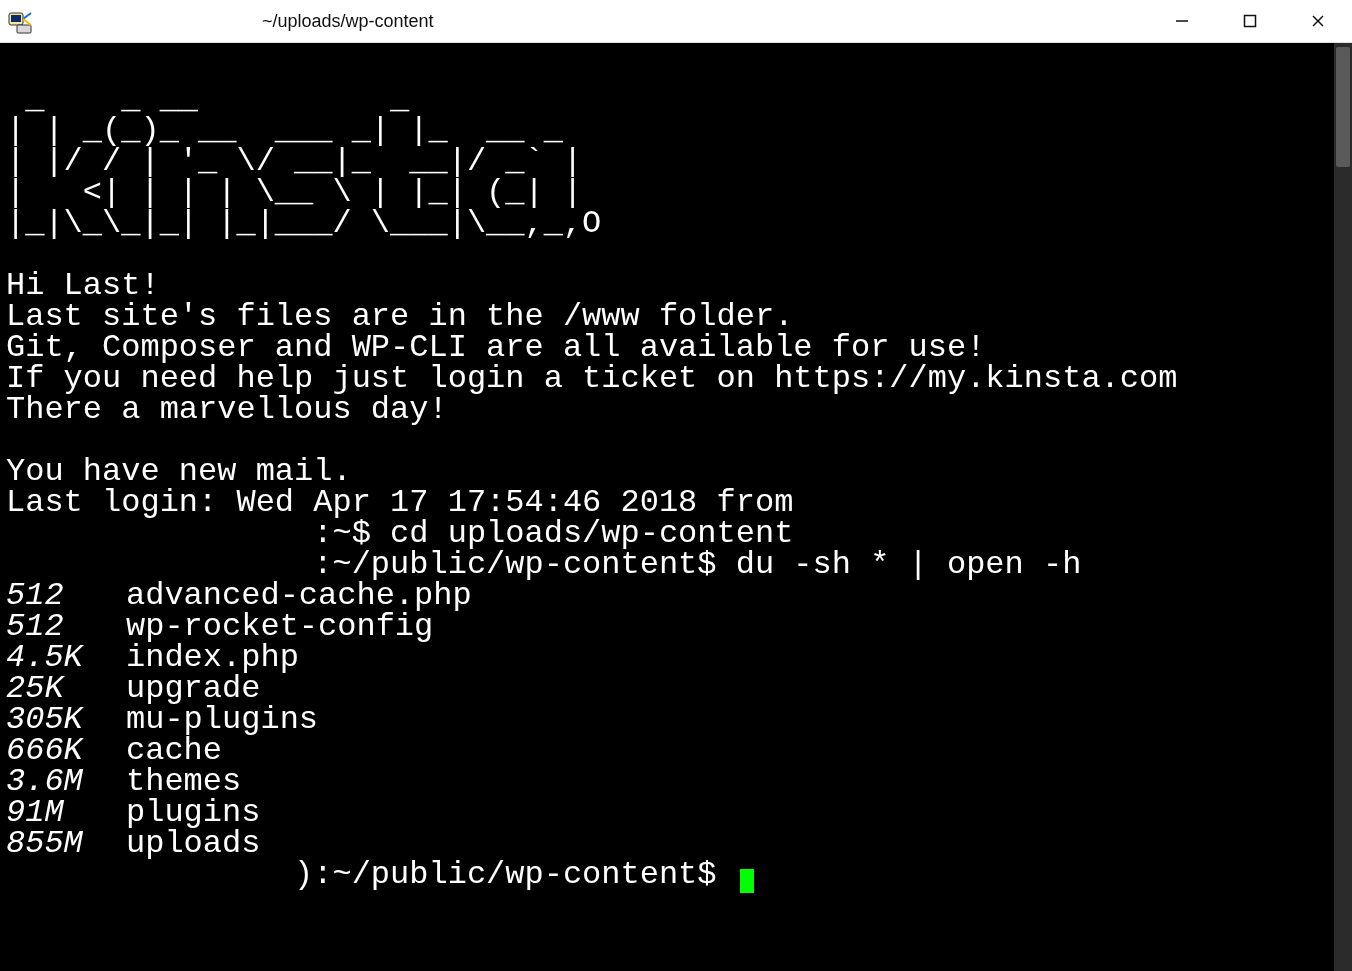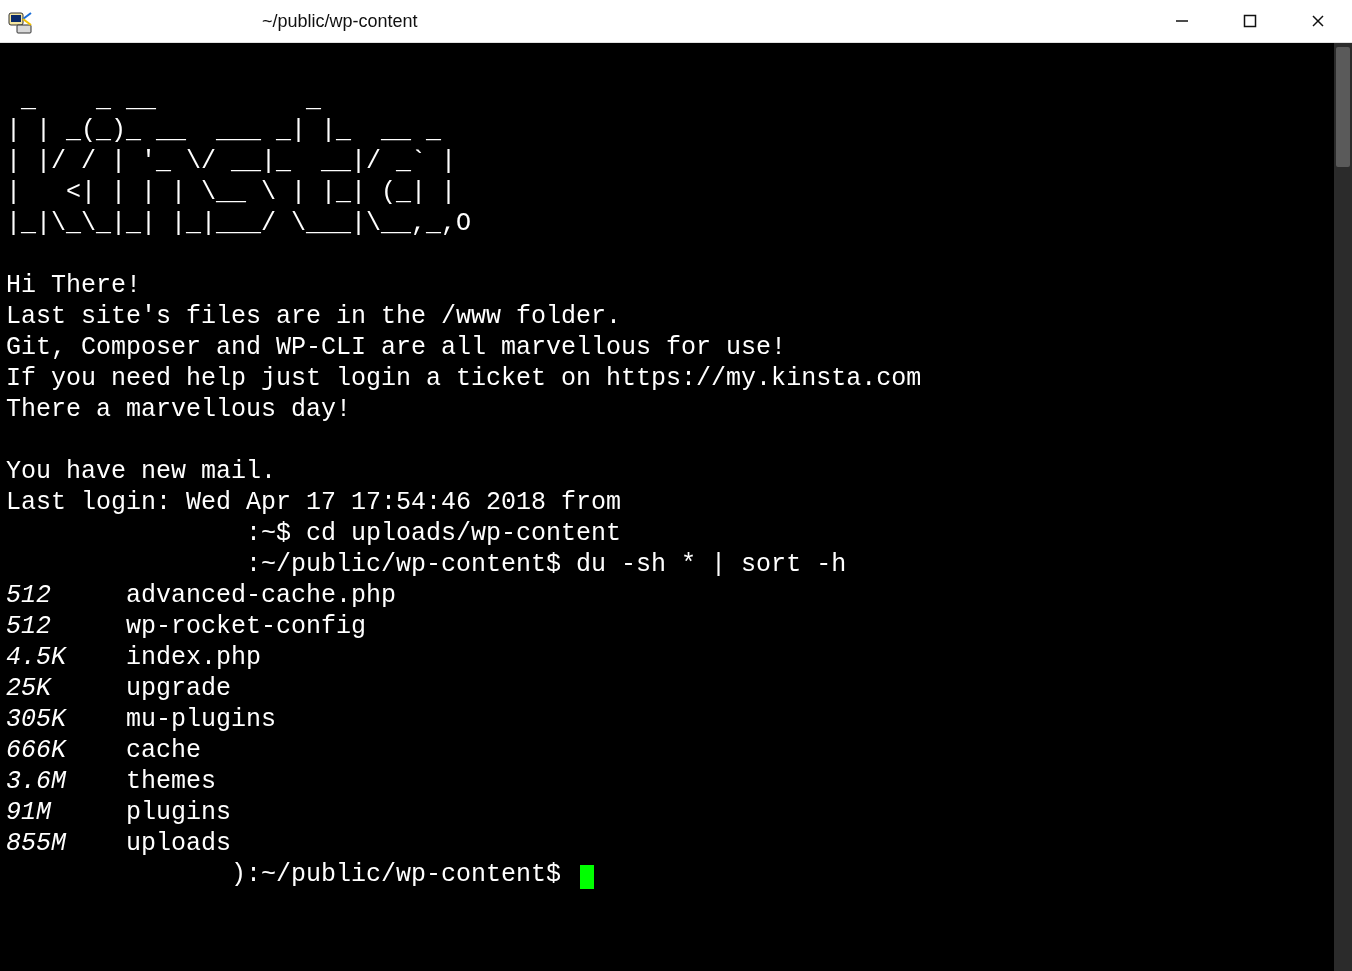--- a/index.html
+++ b/index.html
@@ -44,21 +44,21 @@
     font-size: 16px;
   }
   .win-btn svg { display:block; }
   .terminal-wrap {
     position: relative;
     height: calc(971px - 42px);
     background: #000;
   }
   .terminal {
     font-family: Consolas, "Courier New", monospace;
-    font-size: 25px;
+    font-size: 32px;
     line-height: 31px;
     color: #fff;
     white-space: pre;
     padding: 10px 6px 0 6px;
     letter-spacing: 0px;
   }
   .scrollbar {
     position: absolute;
     right: 0;
     top: 0;
@@ -92,21 +92,21 @@
 <div class="titlebar">
   <div class="icon-slot">
     <svg width="28" height="28" viewBox="0 0 28 28">
       <rect x="2" y="6" width="14" height="12" rx="2" fill="#f5e6a0" stroke="#333" stroke-width="1"></rect>
       <rect x="4" y="8" width="10" height="7" fill="#0a2a6a"></rect>
       <rect x="10" y="18" width="14" height="8" rx="1" fill="#d9d9d9" stroke="#333" stroke-width="1"></rect>
       <line x1="16" y1="12" x2="24" y2="6" stroke="#1a6ed8" stroke-width="2"></line>
       <line x1="16" y1="12" x2="24" y2="18" stroke="#f2c200" stroke-width="2"></line>
     </svg>
   </div>
-  <div class="title">~/public/wp-content</div>
+  <div class="title">~/uploads/wp-content</div>
   <div class="win-controls">
     <div class="win-btn">
       <svg width="14" height="14" viewBox="0 0 14 14">
           <line x1="1" y1="7" x2="13" y2="7" stroke="#111" stroke-width="1.5"></line>
         </svg>
     </div>
     <div class="win-btn">
       <svg width="14" height="14" viewBox="0 0 14 14">
           <rect x="1.5" y="1.5" width="11" height="11" fill="none" stroke="#111" stroke-width="1.5"></rect>
         </svg>
@@ -121,27 +121,27 @@
 </div>
 
 <div class="terminal-wrap">
   <div class="terminal">
 <span> _    _ __          _
 | | _(_)_ __  ___ _| |_  __ _
 | |/ / | '_ \/ __|_  __|/ _` |
 |   &lt;| | | | \__ \ | |_| (_| |
 |_|\_\_|_| |_|___/ \___|\__,_,O</span>
 
-<span>Hi There!</span>
+<span>Hi Last!</span>
 <span>Last site's files are in the /www folder.</span>
-<span>Git, Composer and WP-CLI are all marvellous for use!</span>
+<span>Git, Composer and WP-CLI are all available for use!</span>
 <span>If you need help just login a ticket on https://my.kinsta.com</span>
 <span>There a marvellous day!</span>
 
 <span>You have new mail.</span>
 <span>Last login: Wed Apr 17 17:54:46 2018 from</span>
 <span>                :~$ cd uploads/wp-content</span>
-<span>                :~/public/wp-content$ du -sh * | sort -h</span>
+<span>                :~/public/wp-content$ du -sh * | open -h</span>
 <span class="du-line"><span class="du-size">512</span><span>advanced-cache.php</span></span><span class="du-line"><span class="du-size">512</span><span>wp-rocket-config</span></span><span class="du-line"><span class="du-size">4.5K</span><span>index.php</span></span><span class="du-line"><span class="du-size">25K</span><span>upgrade</span></span><span class="du-line"><span class="du-size">305K</span><span>mu-plugins</span></span><span class="du-line"><span class="du-size">666K</span><span>cache</span></span><span class="du-line"><span class="du-size">3.6M</span><span>themes</span></span><span class="du-line"><span class="du-size">91M</span><span>plugins</span></span><span class="du-line"><span class="du-size">855M</span><span>uploads</span></span><span>               ):~/public/wp-content$ </span><span class="cursor-block"></span></div>
   <div class="scrollbar">
     <div class="thumb"></div>
   </div>
 </div>
 
 </body></html>

